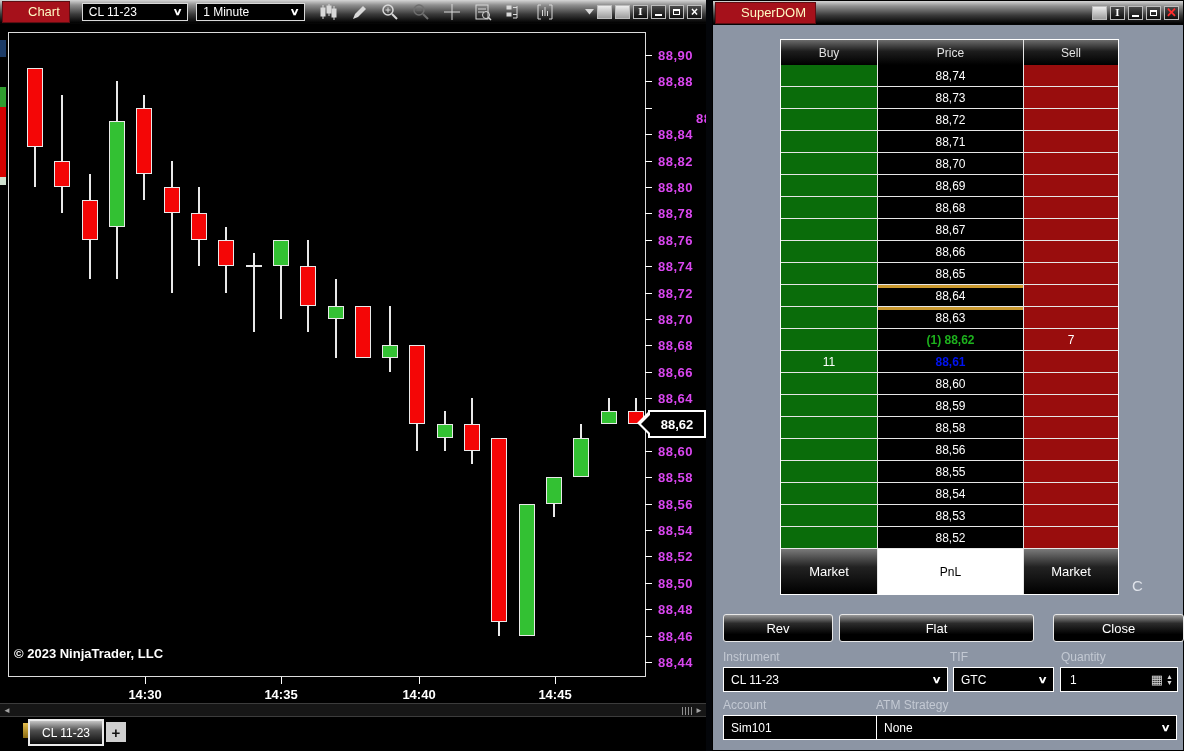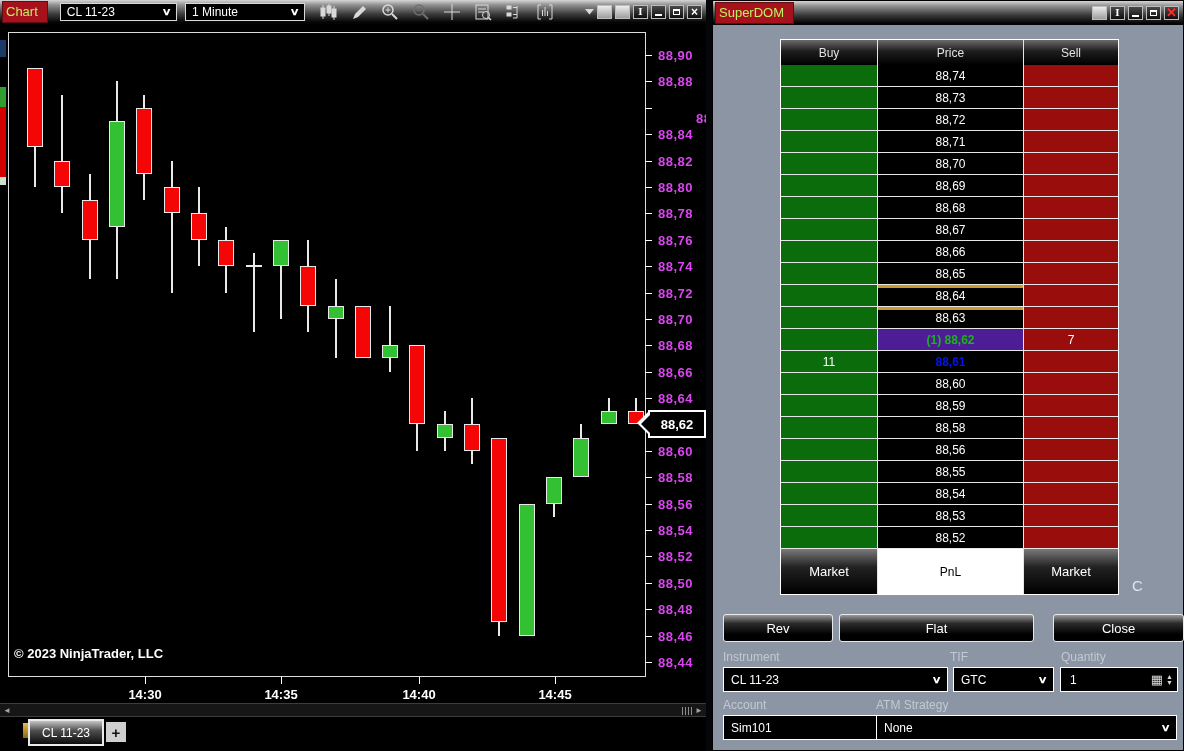--- a/index.html
+++ b/index.html
@@ -10,22 +10,22 @@
   
   .win { position:absolute; top:0; height:751px; }
   #chart-win { left:0; width:706px; background:#000; }
   #dom-win   { left:712px; width:472px; background:#8c95a4; border:1px solid #000; }
   #win-divider { position:absolute; left:706px; top:0; width:6px; height:751px; background:#04060a; }
 
   
   .titlebar { position:absolute; left:0; top:0; right:0; height:24px;
     background:linear-gradient(180deg,#d6d6d6 0%,#8f8f8f 22%,#3a3a3a 62%,#000 100%);
     display:flex; align-items:center; border-bottom:1px solid #050505; }
-  .badge { margin-left:2px; padding:2px 9px 3px 3px; background:#a6111b; border:1px solid #5f0d12;
-    color:#bef264; font-size:13px; }
+  .badge { margin-left:2px; padding:2px 9px 3px 25px; background:#a6111b; border:1px solid #5f0d12;
+    color:#fef9c3; font-size:13px; }
   .tb-select { height:18px; background:#000; border:1px solid #d8d8d8; color:#fff; font-size:12px;
     display:flex; align-items:center; justify-content:space-between; padding:0 6px; cursor:default; }
   #tb-instrument { width:124px; margin-left:12px; }
   #tb-interval   { width:127px; margin-left:8px; }
   .chev { font-size:10px; font-weight:bold; color:#fff; transform:scaleX(1.4); }
   .tb-icons { display:flex; align-items:center; gap:13px; margin-left:14px; }
   .tb-icons svg { display:block; }
   .winbtns { margin-left:auto; display:flex; align-items:center; margin-right:4px; }
   .wbtn { width:15px; height:14px; margin-left:3px; border:1px solid #bdbdbd;
     background:linear-gradient(#4a4a4a,#0e0e0e); color:#fff; display:flex; align-items:center;
@@ -84,21 +84,21 @@
   .dom-row { margin-top:1px; }
   .dom-row:first-child, .dom-header { margin-top:0; }
   .hcell { height:25px; background:linear-gradient(#6b6b6b,#1d1d1d 45%,#000);
     color:#e2e2e2; font-size:12px; display:flex; align-items:center; justify-content:center; }
   .cell { height:21px; font-size:12px; color:#fff; display:flex; align-items:center;
     justify-content:center; cursor:default; }
   .cell.buy   { background:#0a6c0a; }
   .cell.price { background:#000; }
   .cell.sell  { background:#990d0d; }
   .cell.price.gold { box-shadow:inset 0 3px 0 #c9982e; }
-  .cell.price.hl   { background:#4c1d95; color:#1db11d; font-weight:bold; }
+  .cell.price.hl   { background:#000000; color:#1db11d; font-weight:bold; }
   .cell.price.blue { color:#0013f2; font-weight:bold; }
   .mcell { height:45px; font-size:13px; color:#fff; display:flex; align-items:center;
     justify-content:center; background:linear-gradient(#7a7a7a,#222 40%,#000); }
   .mcell.pnl { background:#fff; color:#000; font-size:12px; }
   #side-letter { position:absolute; left:419px; top:576px; color:#dfe3ea; font-size:15px; }
 
   
   .nt-btn { position:absolute; top:613px; height:28px; border:1px solid #e8e8e8; border-radius:3px;
     background:linear-gradient(#9a9a9a,#2c2c2c 32%,#000 75%); color:#fff; font-size:13px;
     display:flex; align-items:center; justify-content:center; }

